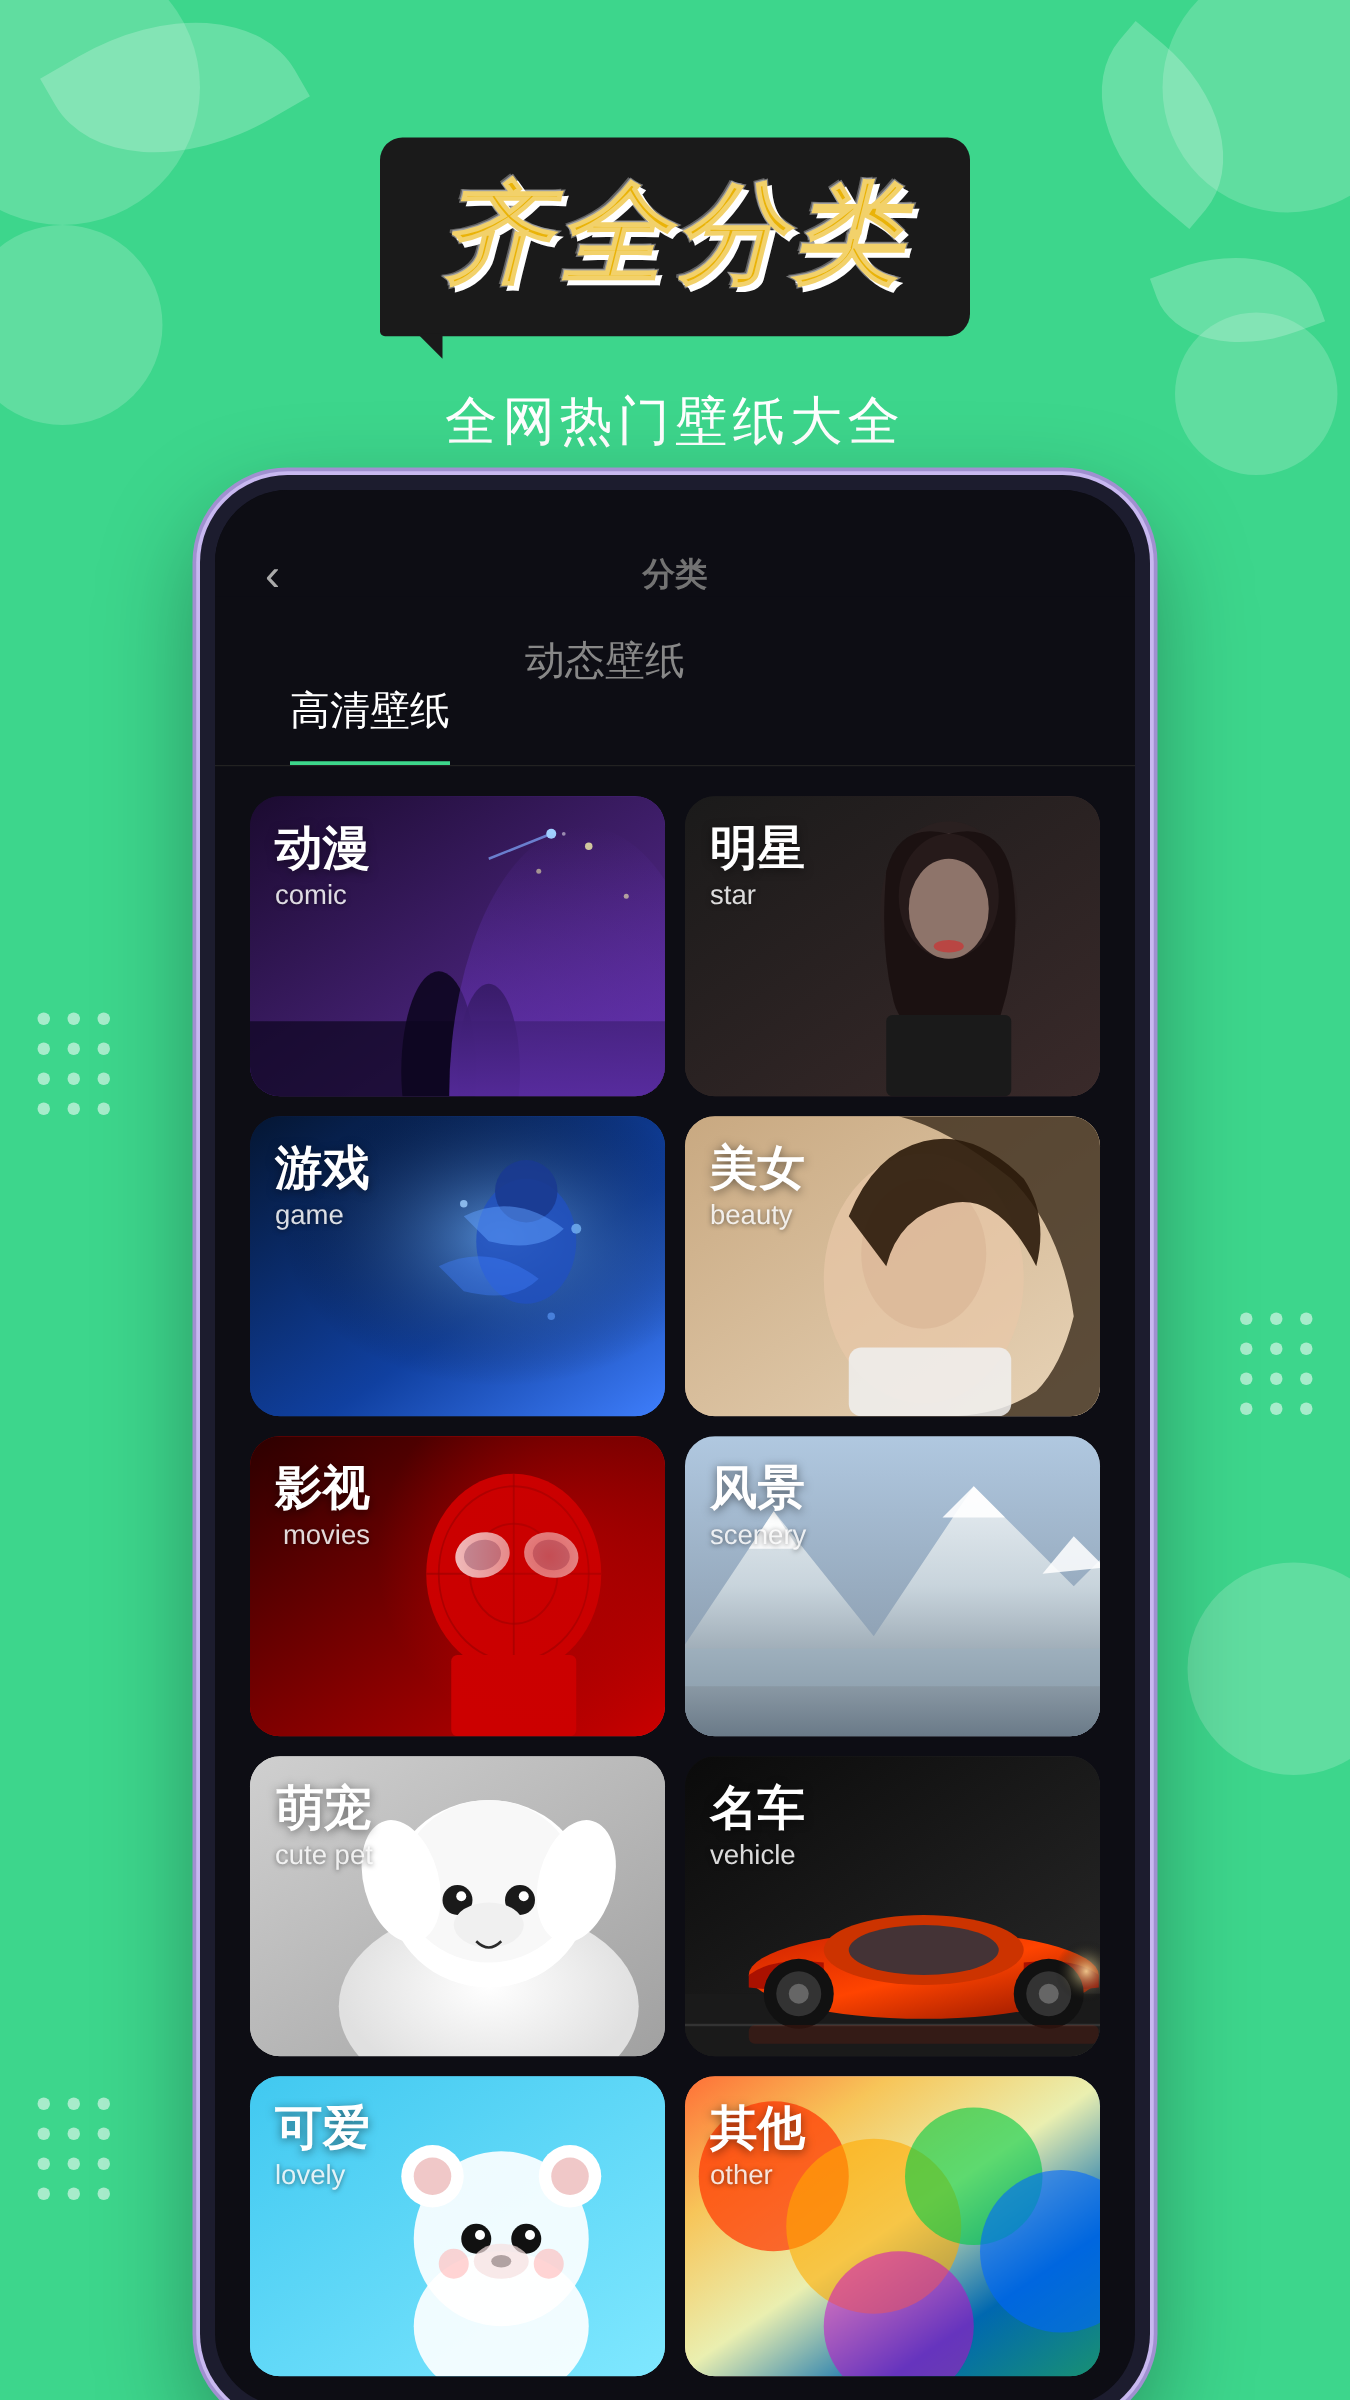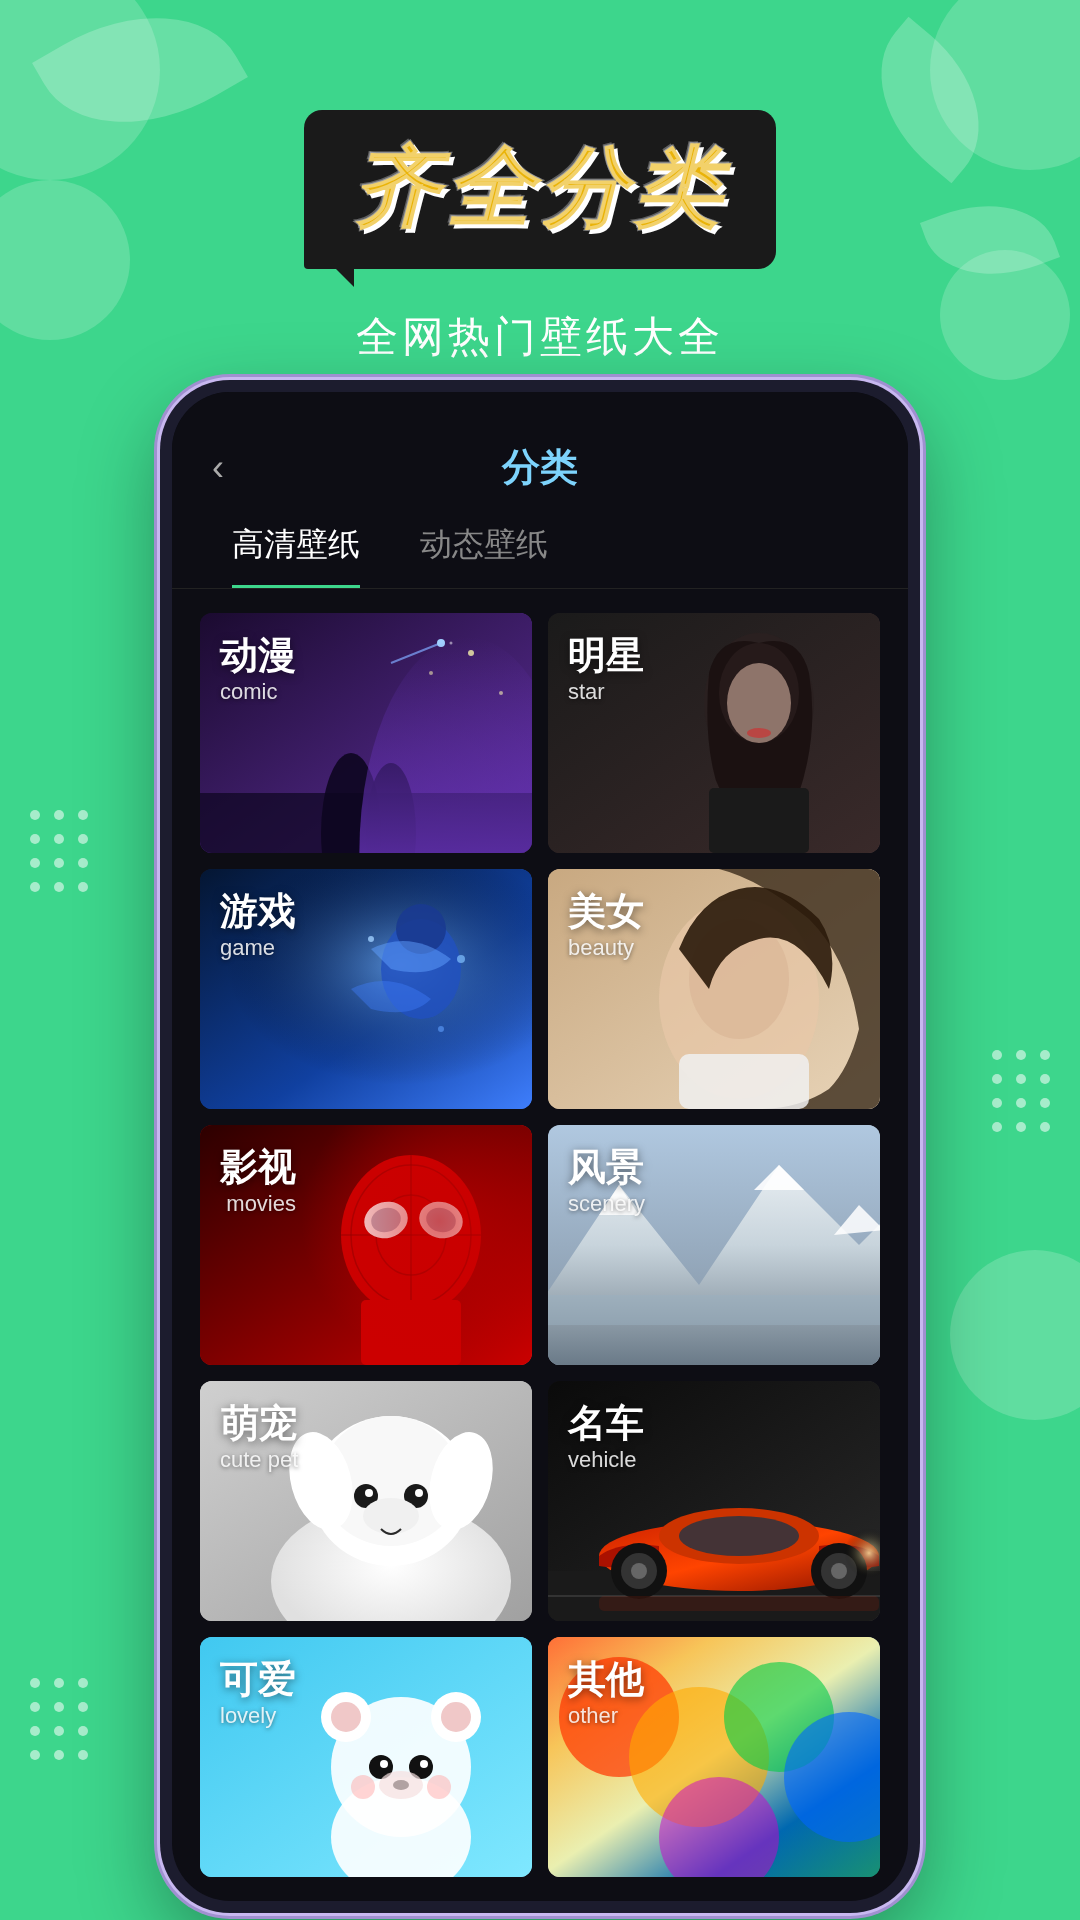--- a/index.html
+++ b/index.html
@@ -152,22 +152,22 @@
 
     .back-btn {
       position: absolute;
       left: 40px;
       font-size: 36px;
       color: #aaa;
       cursor: pointer;
     }
 
     .screen-title {
-      font-size: 38px;
-      color: #7dd3fc;
+      font-size: 26px;
+      color: #737373;
       font-weight: 600;
     }
 
     
     .tabs {
       display: flex;
       padding: 30px 60px 0 60px;
       border-bottom: 1px solid #222;
       gap: 60px;
     }
@@ -177,32 +177,33 @@
       color: #888;
       padding-bottom: 18px;
       cursor: pointer;
       border-bottom: 3px solid transparent;
       white-space: nowrap;
     }
 
     .tab.active {
       color: #ffffff;
       border-bottom: 3px solid #3dd68c;
+      margin-top: 40px;
     }
 
     
     .category-grid {
       display: grid;
       grid-template-columns: 1fr 1fr;
       gap: 16px;
       padding: 24px 28px;
     }
 
     .category-card {
-      border-radius: 12px;
+      border-radius: 24px;
       overflow: hidden;
       position: relative;
       height: 240px;
       cursor: pointer;
     }
 
     .card-bg {
       width: 100%;
       height: 100%;
       position: absolute;

